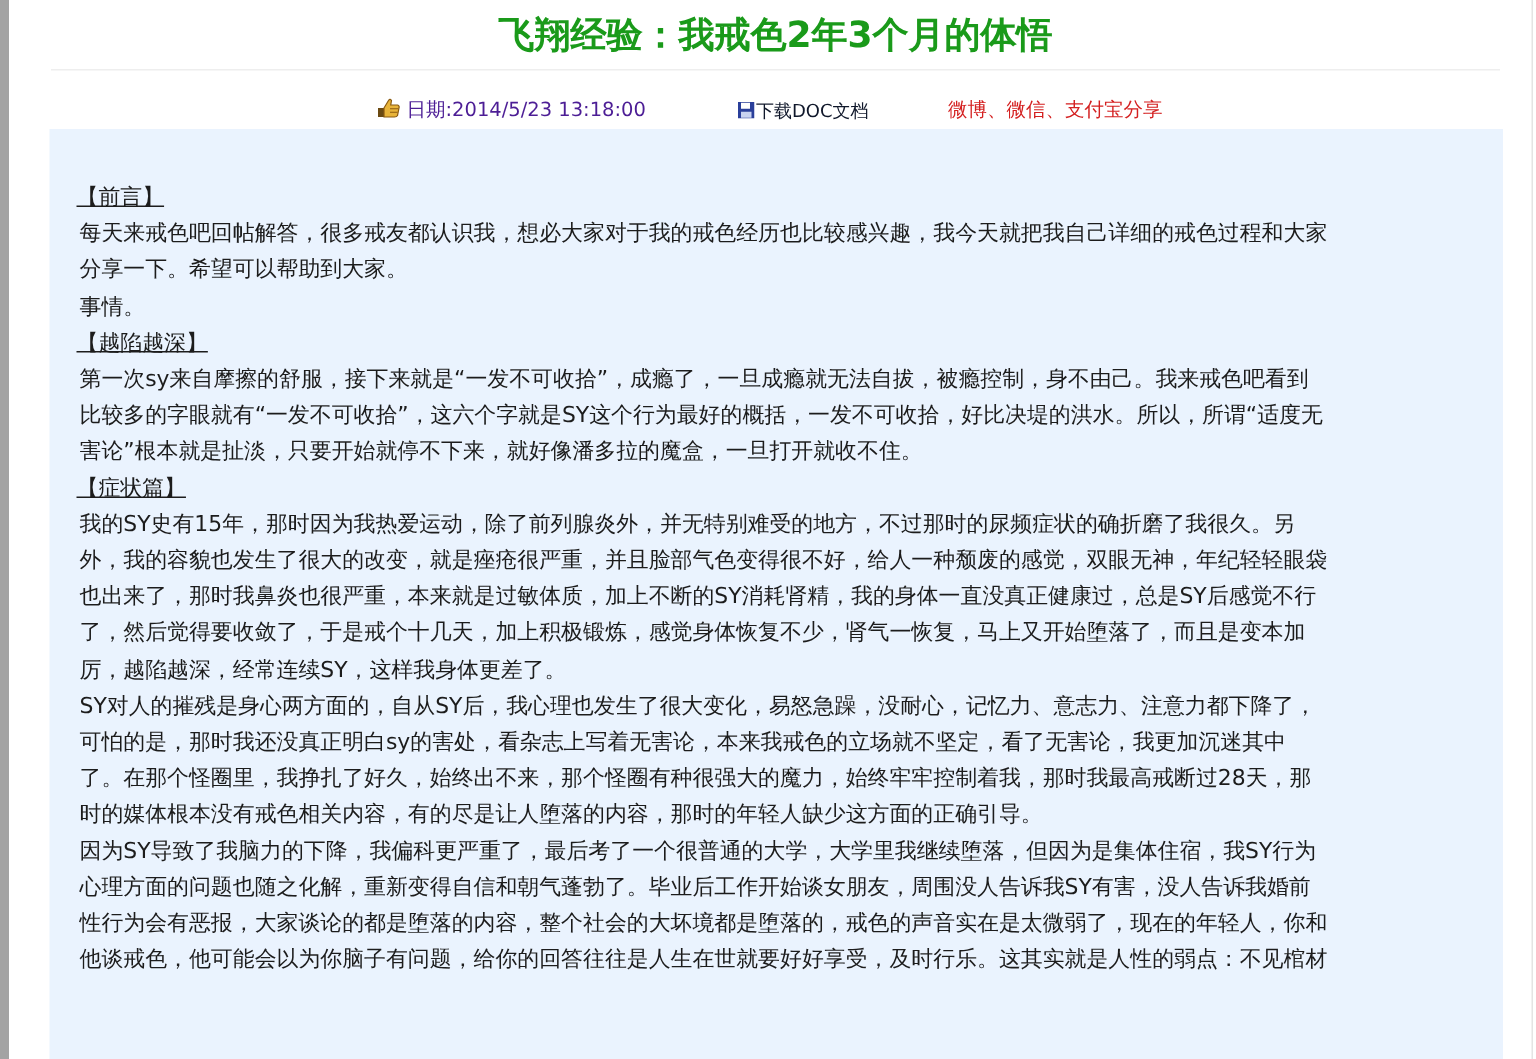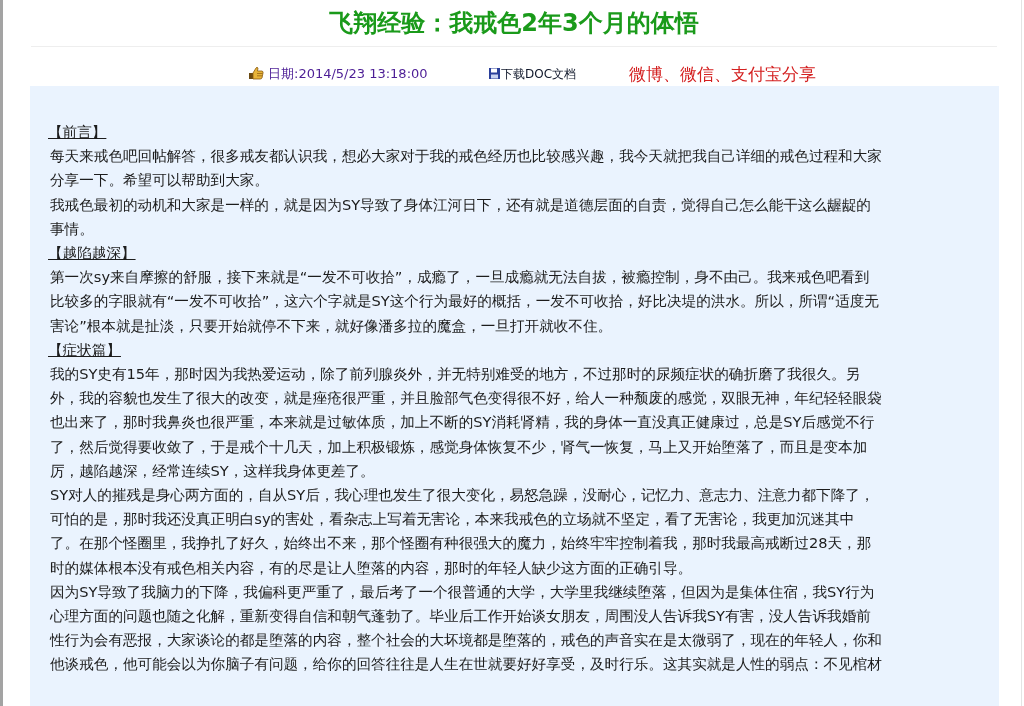--- a/index.html
+++ b/index.html
@@ -8,21 +8,21 @@
       width: 1024px;
       height: 706px;
       overflow: hidden;
       background: #ffffff;
       font-family: "DejaVu Sans", "Liberation Sans", sans-serif;
     }
     .page-frame {
       position: absolute;
       left: 0; top: 0;
       width: 1022px; height: 706px;
-      border-left: 3px solid #a3a3a3;
+      border-left: 6px solid #a3a3a3;
       border-right: 1px solid #e4e4e4;
       box-sizing: border-box;
     }
     .title-wrap {
       position: absolute;
       left: 28px; top: 0;
       width: 966px; height: 46px;
       border-bottom: 1px solid #eeeeee;
       text-align: center;
     }
@@ -66,21 +66,21 @@
       display: inline-block;
       width: 11px; height: 11px;
       vertical-align: -1px;
       margin-right: 1px;
     }
     .meta-share {
       position: absolute;
       left: 626px; top: 0;
       color: #d42020;
       white-space: nowrap;
-      font-size: 17px;
+      font-size: 13px;
       text-align: center;
     }
     .content {
       position: absolute;
       left: 27px; top: 86px;
       width: 969px; height: 620px;
       background: #eaf3fe;
       box-sizing: border-box;
       padding: 34px 0 0 20px;
       color: #1c1c1c;
@@ -128,21 +128,20 @@
       </span><span>下载DOC文档</span>
     </a>
 
     <a class="meta-share">微博、微信、支付宝分享</a>
   </div>
 
   <div class="content">
     <p class="heading">【前言】</p>
     <p>每天来戒色吧回帖解答，很多戒友都认识我，想必大家对于我的戒色经历也比较感兴趣，我今天就把我自己详细的戒色过程和大家</p>
     <p>分享一下。希望可以帮助到大家。</p>
-    <p>我戒色最初的动机和大家是一样的，就是因为SY导致了身体江河日下，还有就是道德层面的自责，觉得自己怎么能干这么龌龊的</p>
     <p>事情。</p>
     <p class="heading">【越陷越深】</p>
     <p>第一次sy来自摩擦的舒服，接下来就是“一发不可收拾”，成瘾了，一旦成瘾就无法自拔，被瘾控制，身不由己。我来戒色吧看到</p>
     <p>比较多的字眼就有“一发不可收拾”，这六个字就是SY这个行为最好的概括，一发不可收拾，好比决堤的洪水。所以，所谓“适度无</p>
     <p>害论”根本就是扯淡，只要开始就停不下来，就好像潘多拉的魔盒，一旦打开就收不住。</p>
     <p class="heading">【症状篇】</p>
     <p>我的SY史有15年，那时因为我热爱运动，除了前列腺炎外，并无特别难受的地方，不过那时的尿频症状的确折磨了我很久。另</p>
     <p>外，我的容貌也发生了很大的改变，就是痤疮很严重，并且脸部气色变得很不好，给人一种颓废的感觉，双眼无神，年纪轻轻眼袋</p>
     <p>也出来了，那时我鼻炎也很严重，本来就是过敏体质，加上不断的SY消耗肾精，我的身体一直没真正健康过，总是SY后感觉不行</p>
     <p>了，然后觉得要收敛了，于是戒个十几天，加上积极锻炼，感觉身体恢复不少，肾气一恢复，马上又开始堕落了，而且是变本加</p>

